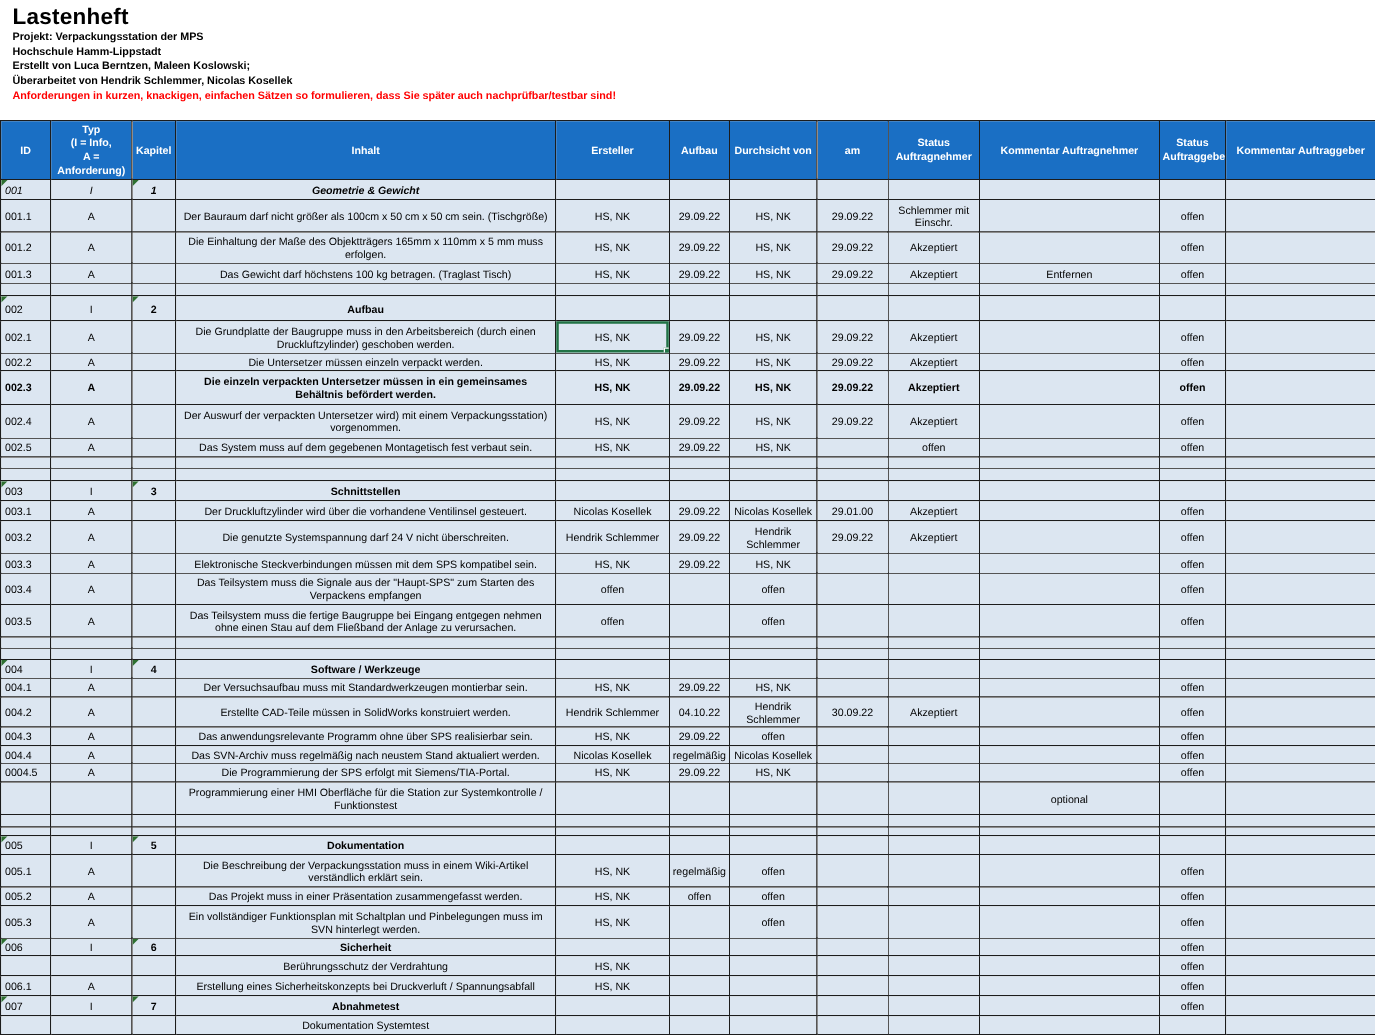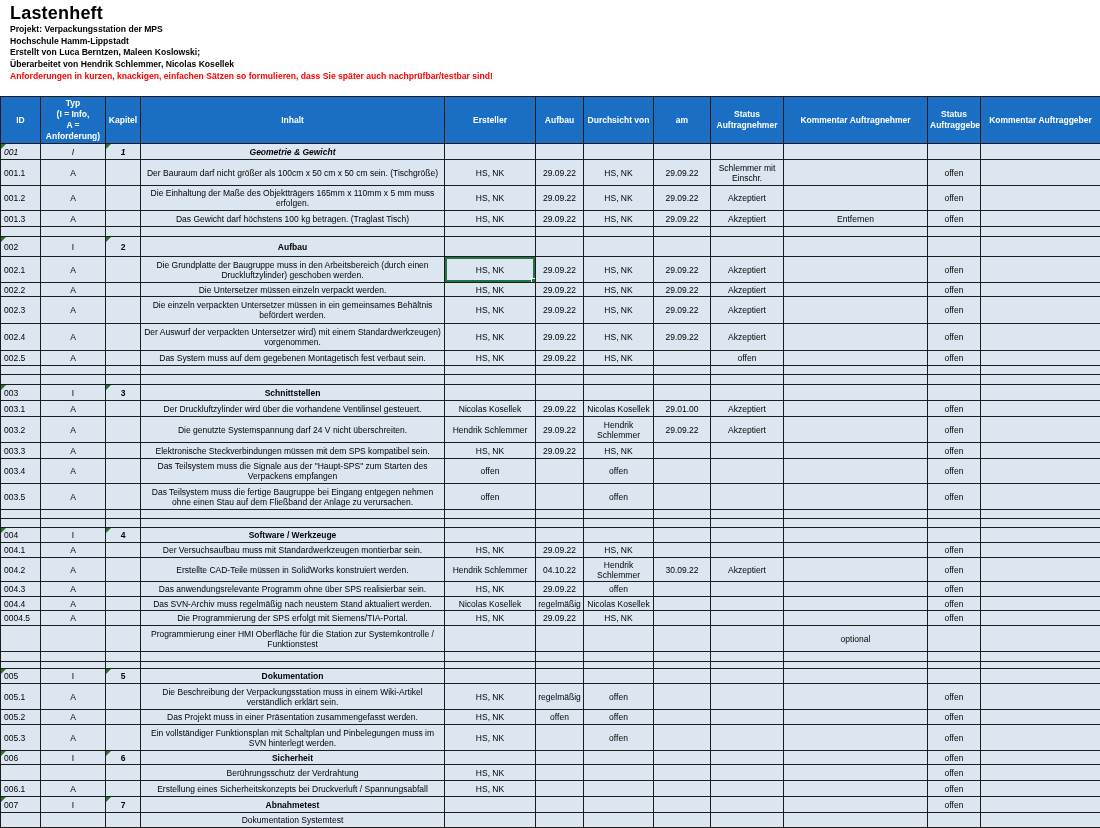--- a/index.html
+++ b/index.html
@@ -200,39 +200,39 @@
           <td class="col-inhalt">Die Untersetzer müssen einzeln verpackt werden.</td>
           <td class="col-ersteller">HS, NK</td>
           <td class="col-datum">29.09.22</td>
           <td class="col-durchsicht">HS, NK</td>
           <td class="col-am">29.09.22</td>
           <td class="col-status_an">Akzeptiert</td>
           <td class="col-kommentar_an"></td>
           <td class="col-status_ag">offen</td>
           <td class="col-kommentar_ag"></td>
         </tr>
-        <tr style="height: 27px;">
+        <tr style="height: 27px; font-weight: bold;">
           <td class="col-id">002.3</td>
           <td class="col-typ">A</td>
           <td class="col-kapitel"></td>
           <td class="col-inhalt">Die einzeln verpackten Untersetzer müssen in ein gemeinsames Behältnis befördert werden.</td>
           <td class="col-ersteller">HS, NK</td>
           <td class="col-datum">29.09.22</td>
           <td class="col-durchsicht">HS, NK</td>
           <td class="col-am">29.09.22</td>
           <td class="col-status_an">Akzeptiert</td>
           <td class="col-kommentar_an"></td>
           <td class="col-status_ag">offen</td>
           <td class="col-kommentar_ag"></td>
         </tr>
         <tr style="height: 27px;">
           <td class="col-id">002.4</td>
           <td class="col-typ">A</td>
           <td class="col-kapitel"></td>
-          <td class="col-inhalt">Der Auswurf der verpackten Untersetzer wird) mit einem Standardwerkzeugen) vorgenommen.</td>
+          <td class="col-inhalt">Der Auswurf der verpackten Untersetzer wird) mit einem Verpackungsstation) vorgenommen.</td>
           <td class="col-ersteller">HS, NK</td>
           <td class="col-datum">29.09.22</td>
           <td class="col-durchsicht">HS, NK</td>
           <td class="col-am">29.09.22</td>
           <td class="col-status_an">Akzeptiert</td>
           <td class="col-kommentar_an"></td>
           <td class="col-status_ag">offen</td>
           <td class="col-kommentar_ag"></td>
         </tr>
         <tr style="height: 15px;">

